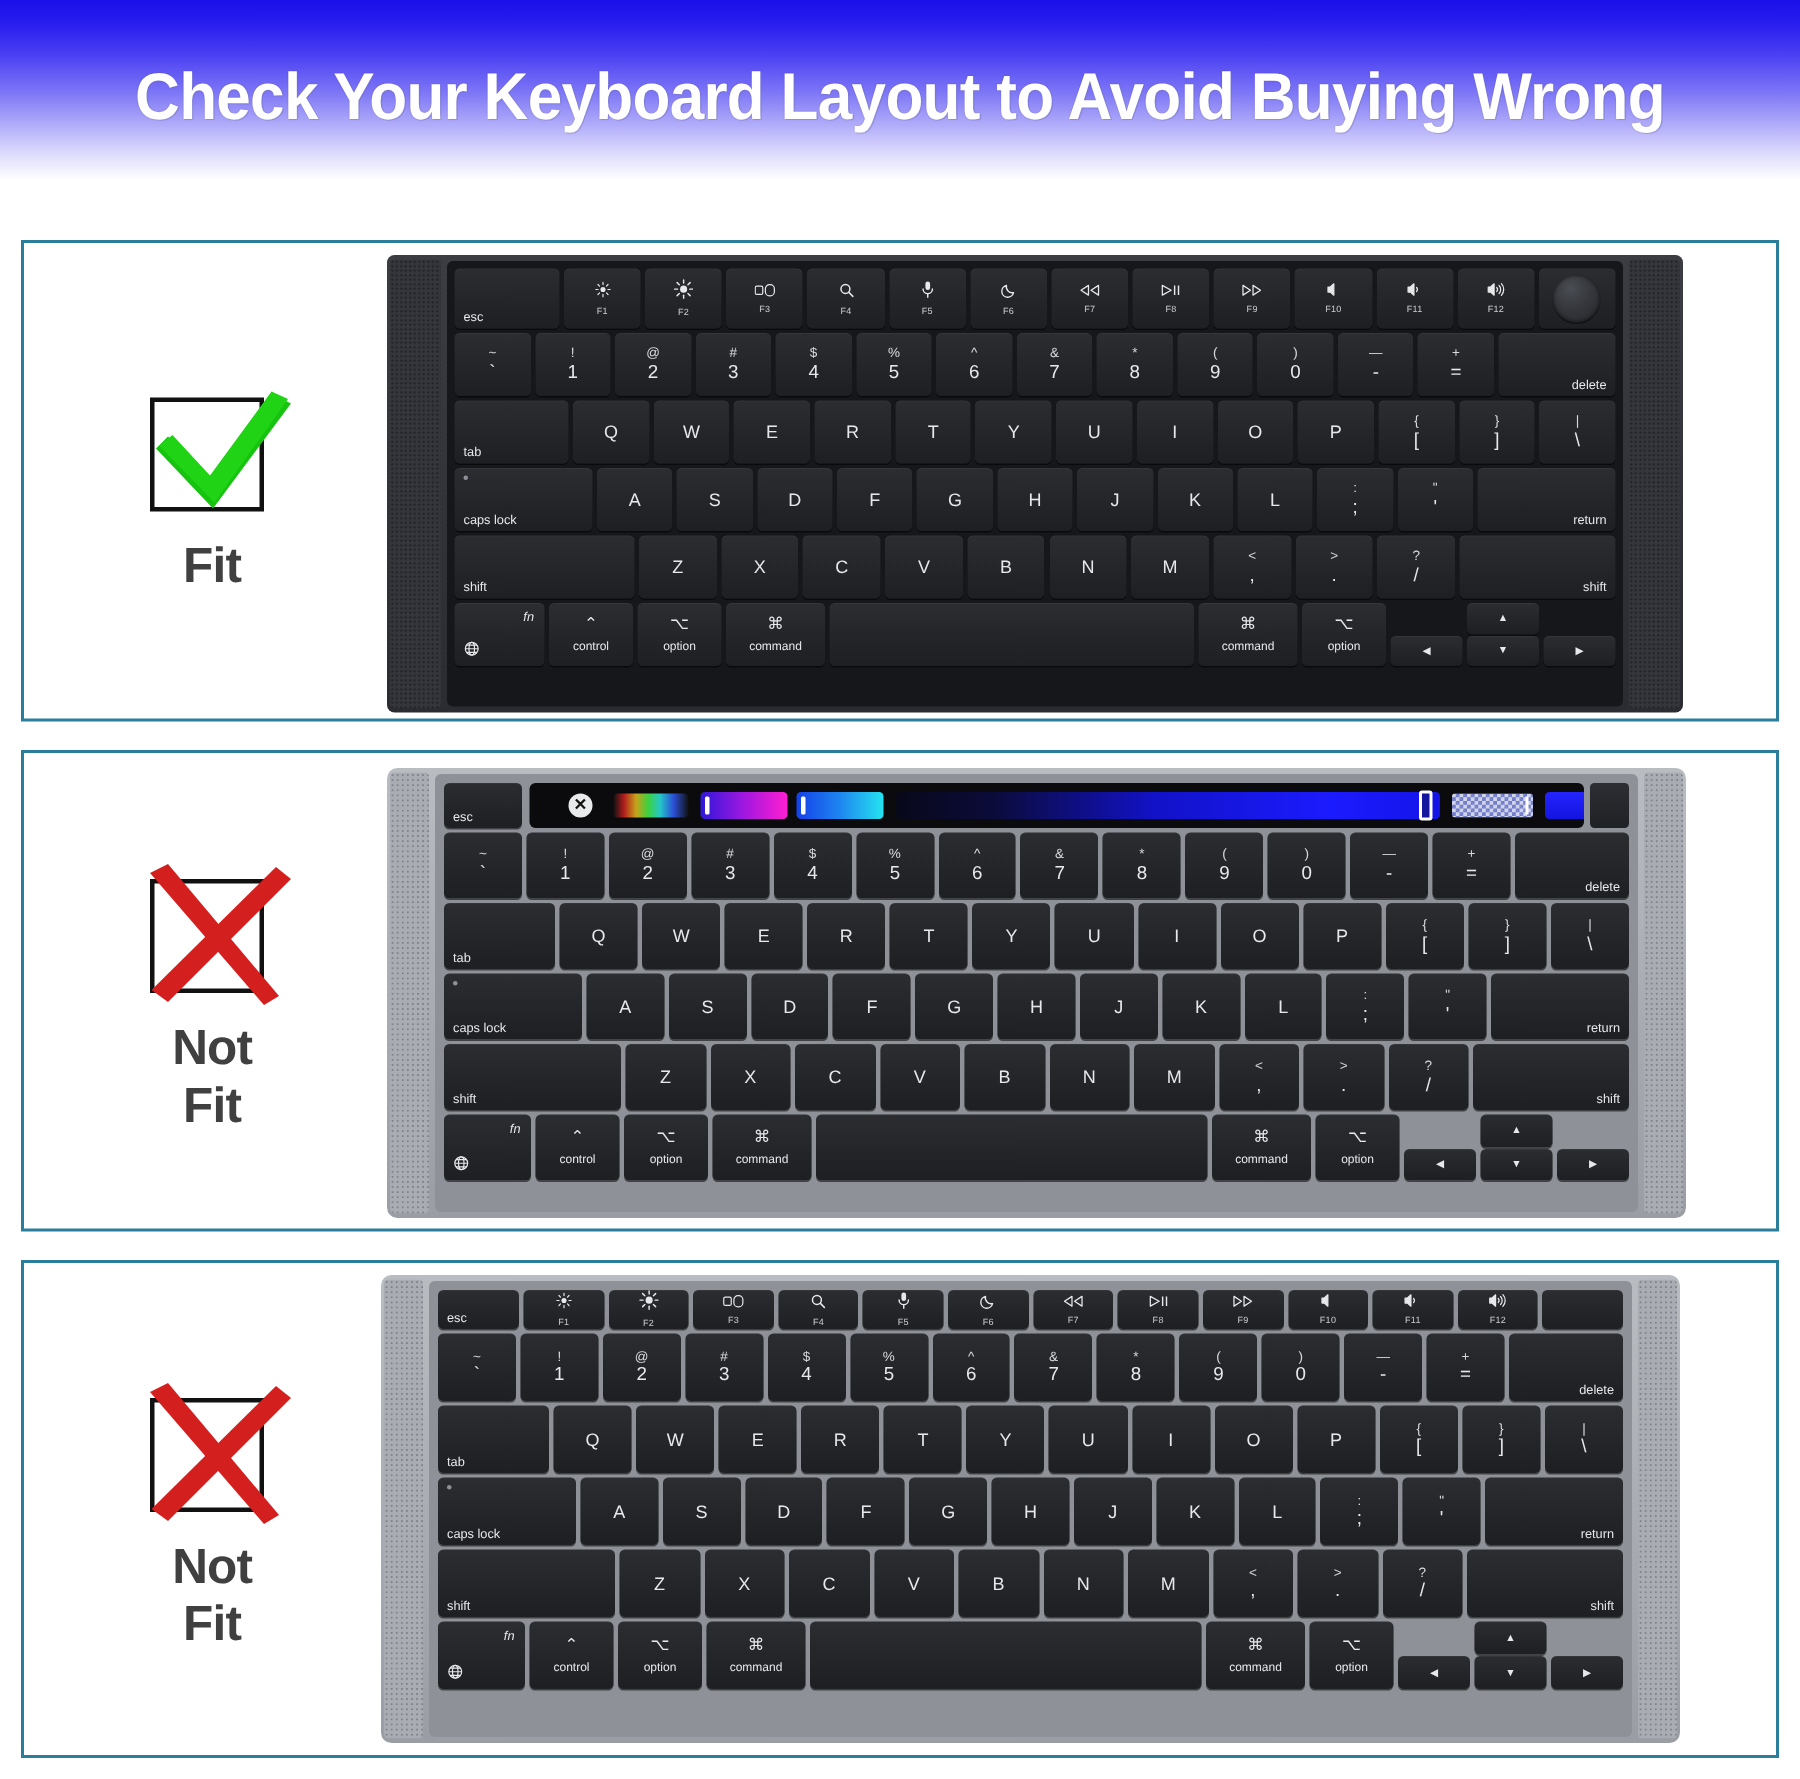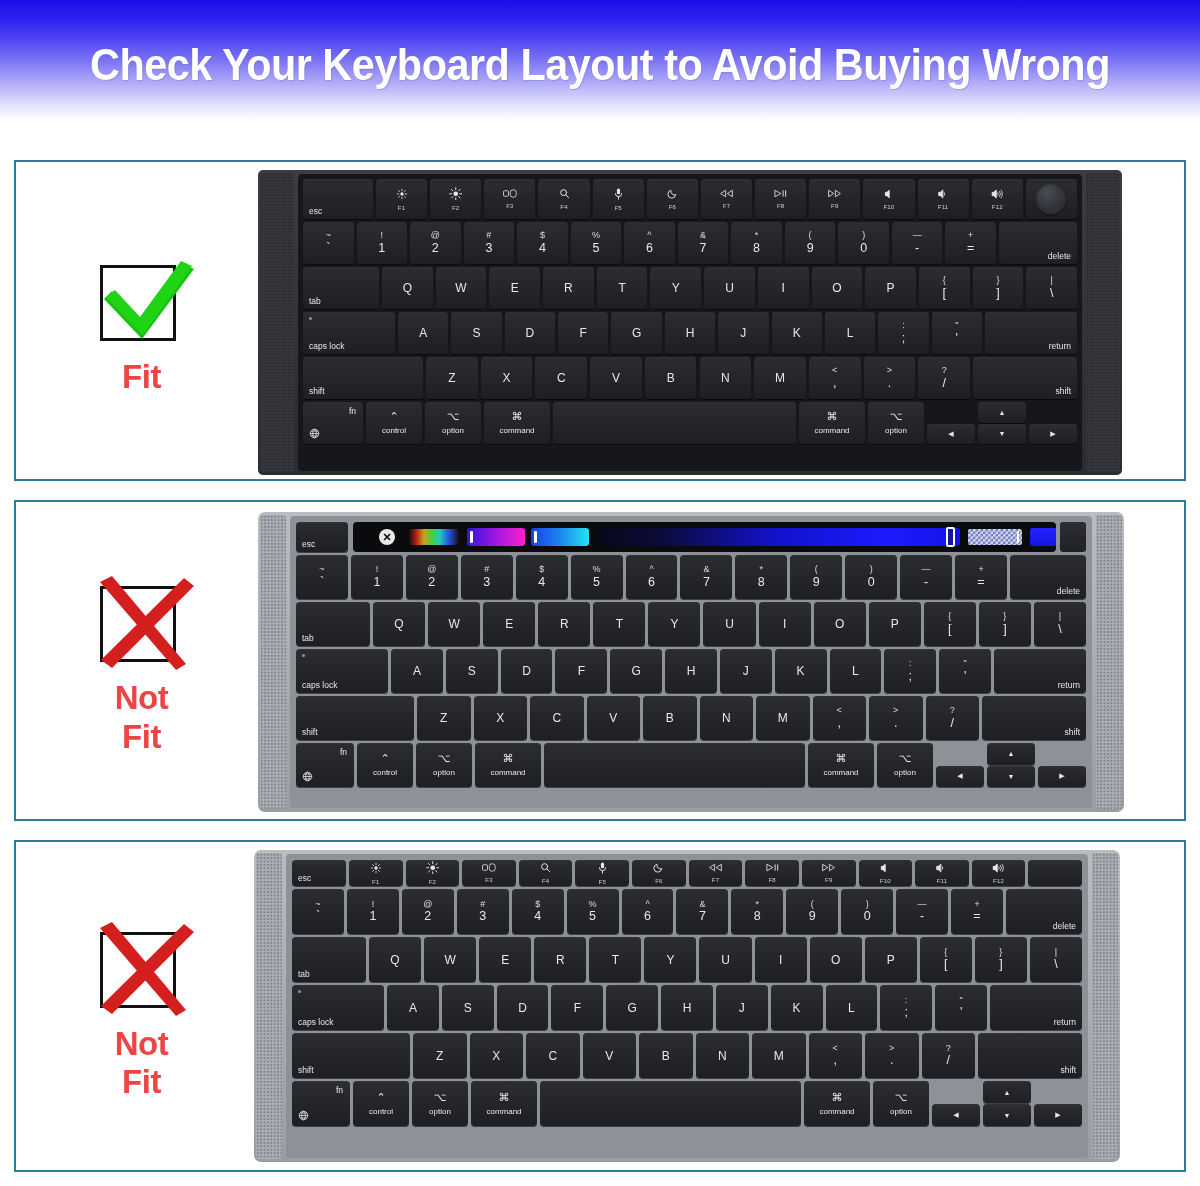--- a/index.html
+++ b/index.html
@@ -54,21 +54,21 @@
   .mark-wrap { position: relative; width: 120px; height: 108px; }
   .mark-box {
     position: absolute; left: 18px; top: 18px;
     width: 76px; height: 76px;
     border: 3px solid #111111;
     background: transparent;
   }
   .mark-glyph { position: absolute; left: 0; top: 0; width: 120px; height: 108px; }
   .verdict-label {
     margin-top: 6px;
-    color: #ef4444;
+    color: #404040;
     font-family: "Liberation Sans", sans-serif;
     font-weight: bold;
     font-size: 33px;
     line-height: 0.98;
     text-align: center;
     letter-spacing: -0.5px;
   }
   .verdict-label.two-line { font-size: 33px; }
 
   
@@ -153,21 +153,21 @@
   .k-fn .fl { font-size: 6px; margin-top: 3px; opacity: 0.85; letter-spacing: 0.2px; }
   
   .k-mod {
     display: flex; flex-direction: column;
     align-items: center; justify-content: center;
     line-height: 1;
   }
   .k-mod .g { font-size: 11px; }
   .k-mod .w { font-size: 8px; margin-top: 5px; }
   
-  .k-fnglobe { position: relative; }
+  .k-fnglobe { position: relative; font-style: italic; }
   .k-fnglobe .fnl { position: absolute; right: 7px; top: 4px; font-size: 8.5px; }
   .k-fnglobe .gl  { position: absolute; left: 6px; bottom: 3px; font-size: 11px; }
   
   .led {
     position: absolute; left: 6px; top: 5px;
     width: 3px; height: 3px; border-radius: 50%;
     background: #8d9096;
   }
   
   .k-arrow { display: flex; align-items: center; justify-content: center; font-size: 7px; }

